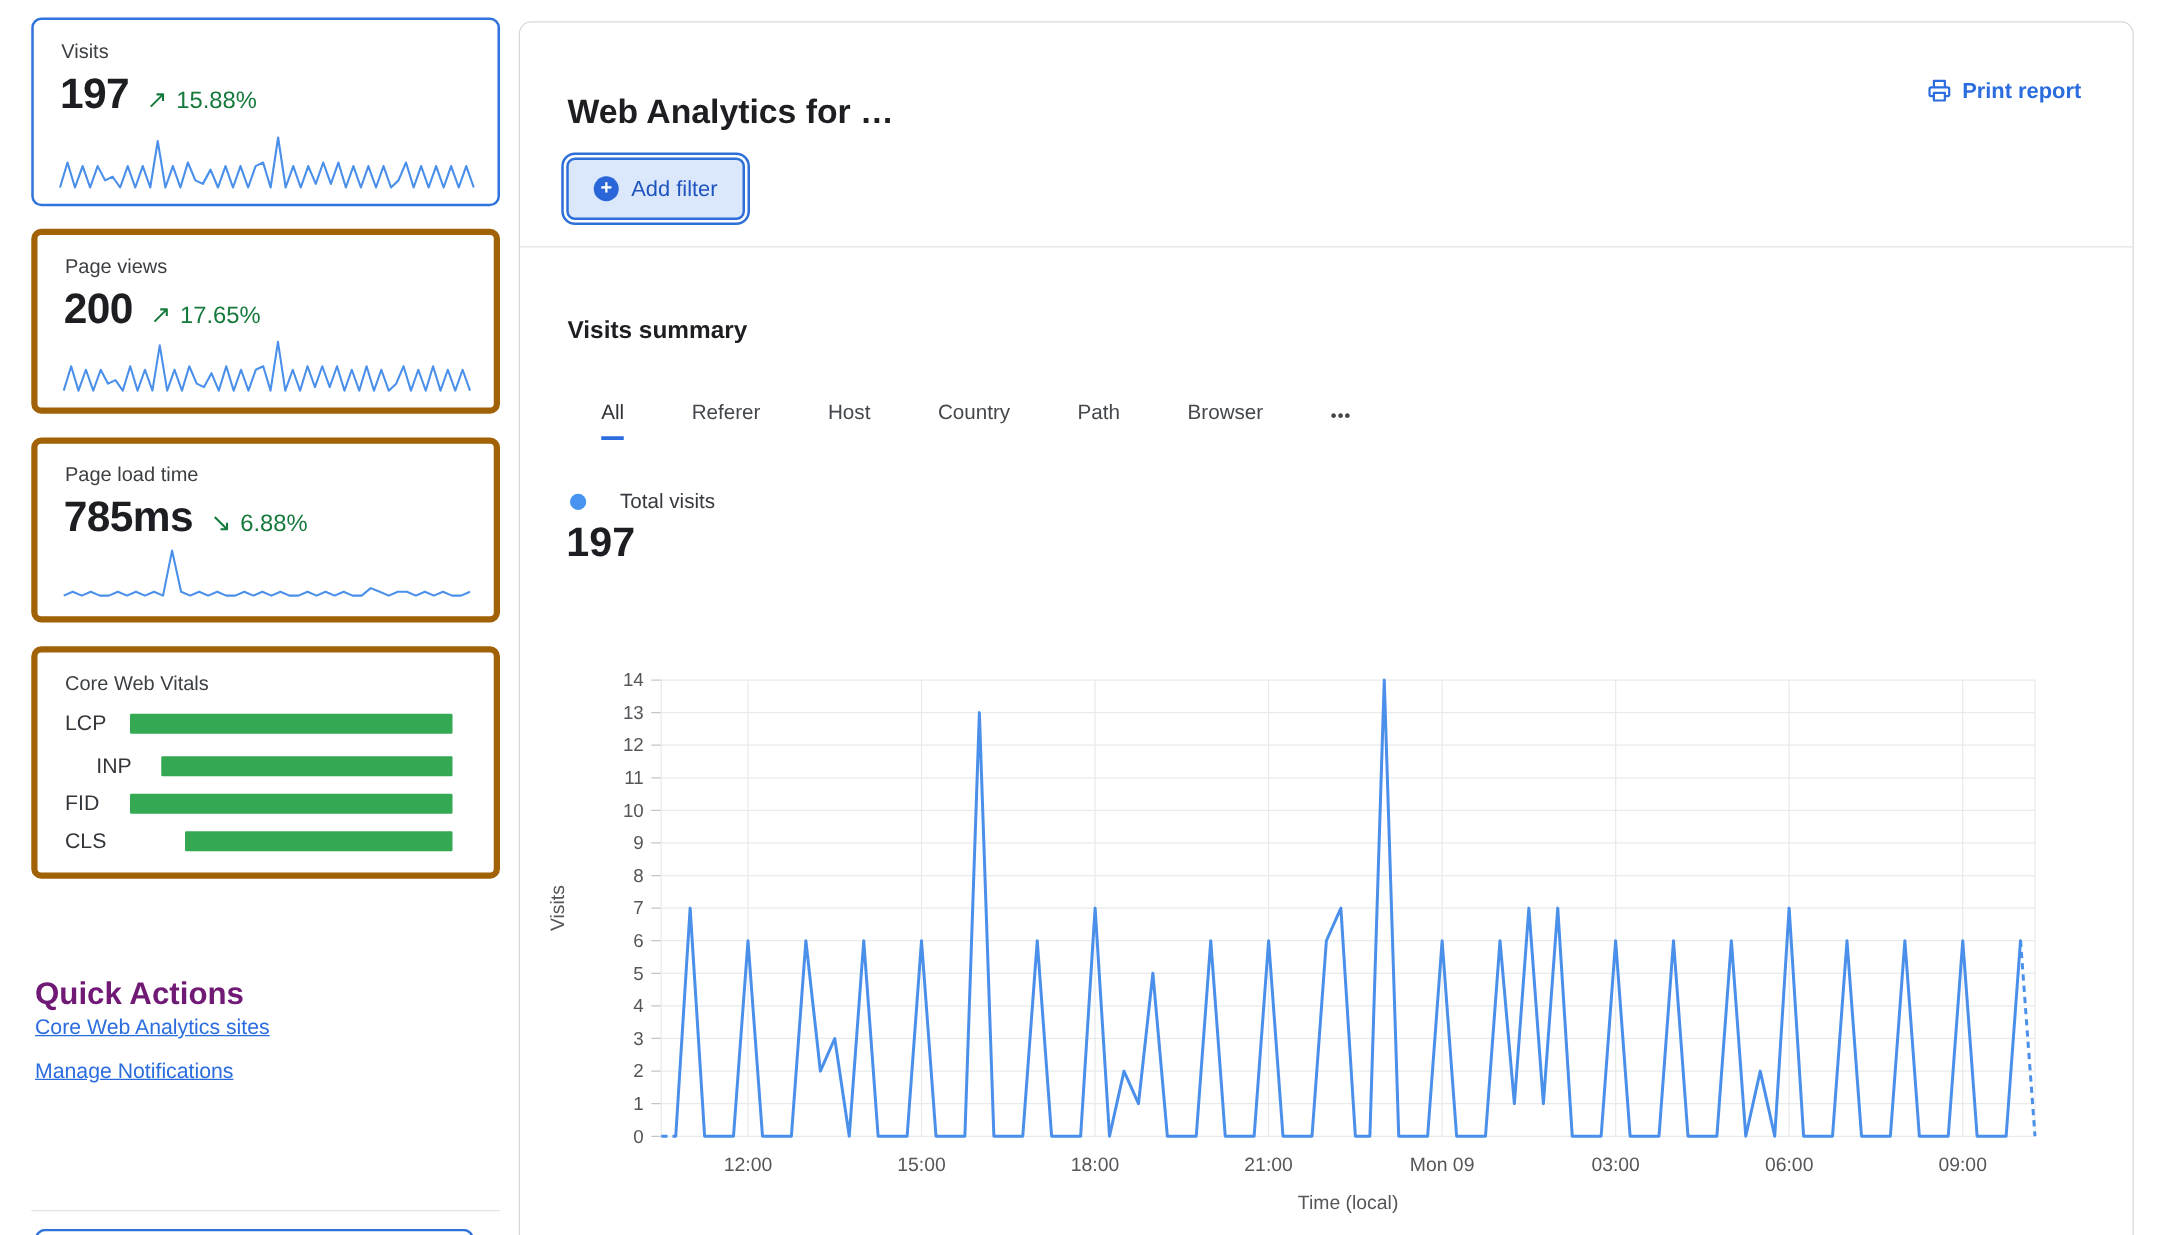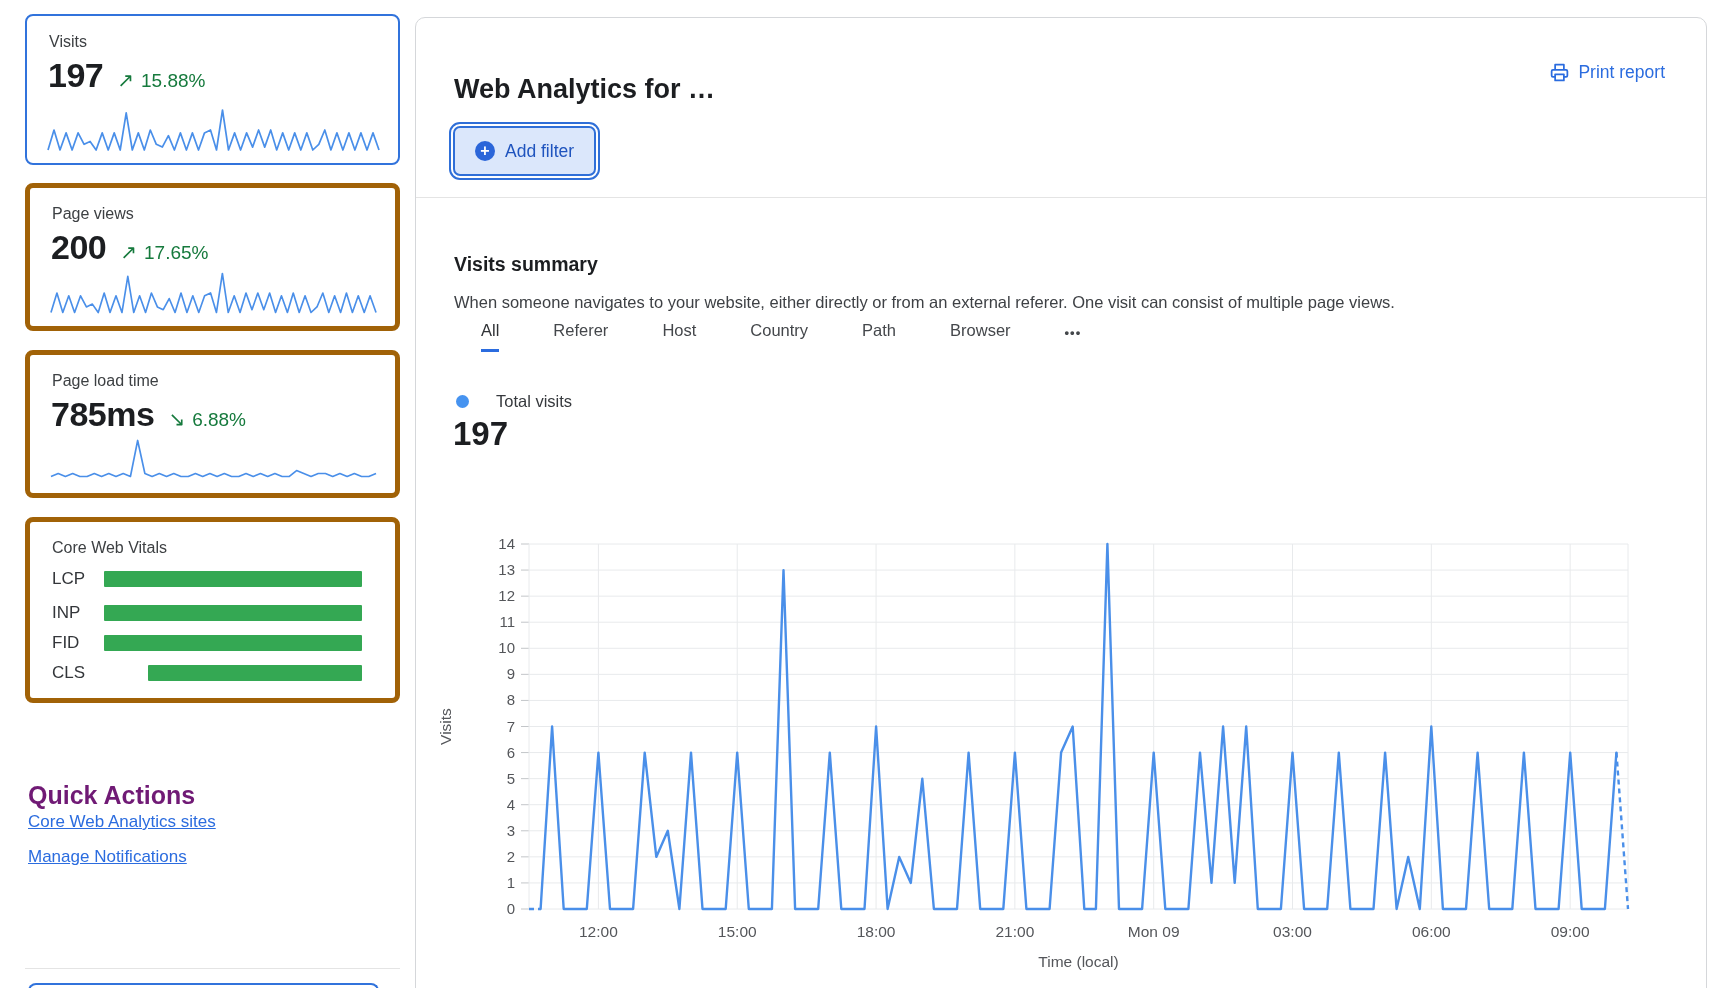--- a/index.html
+++ b/index.html
@@ -32,21 +32,21 @@
   #qa-link-1{top:812px;}
   #qa-link-2{top:847px;}
   .sidebar-divider{position:absolute;left:25px;top:968px;width:375px;height:1px;background:#e4e4e4;}
   .partial-card{position:absolute;left:28px;top:983px;width:347px;height:12px;
     border:2px solid #3173dc;border-bottom:none;border-radius:8px 8px 0 0;background:#fff;}
   
   .main-card{position:absolute;left:415px;top:17px;width:1292px;height:1000px;background:#fff;
     border:1px solid #d5d7da;border-radius:10px;box-sizing:border-box;}
   .m-title{position:absolute;left:38px;top:38px;font-size:27px;font-weight:700;color:#1c1e21;}
   .print-report{position:absolute;right:41px;top:44px;display:flex;align-items:flex-start;gap:8px;
-    color:#2b6cdf;font-size:17.5px;cursor:pointer;}
+    color:#2b6cdf;font-size:17.5px;cursor:pointer;font-weight:bold;}
   .add-filter{position:absolute;left:37px;top:108px;height:50px;display:flex;align-items:center;gap:10px;
     padding:0 20px;background:#dbe7fb;border:2px solid #2f6fd8;border-radius:7px;
     outline:2px solid #2f6fd8;outline-offset:2px;color:#1f54be;font-size:17.5px;
     font-family:"Liberation Sans",sans-serif;cursor:pointer;}
   .plus-icon{width:20px;height:20px;border-radius:50%;background:#2b66d9;color:#fff;
     font-size:16px;line-height:20px;text-align:center;font-weight:700;}
   .time-range{position:absolute;right:42px;top:110px;width:198px;height:43px;background:#fff;
     border:1px solid #ababab;border-radius:6px;display:flex;align-items:center;justify-content:center;
     gap:10px;font-size:16.5px;color:#33363a;font-family:"Liberation Sans",sans-serif;cursor:pointer;}
   .time-range .caret{font-size:11px;color:#33363a;}
@@ -115,21 +115,21 @@
         </svg>
       </div>
   </div>
 
   <div class="card" id="card-vitals">
     <div class="vitals-title">Core Web Vitals</div>
     <div class="vital-row" style="top:48px;justify-content:flex-end;">
       <span class="vital-label">LCP</span>
       <span class="vital-bar"></span>
     </div>
-    <div class="vital-row" style="top:82px;">
+    <div class="vital-row" style="top:82px;margin-left:25px;">
       <span class="vital-label">INP</span>
       <span class="vital-bar"></span>
     </div>
     <div class="vital-row" style="top:112px;">
       <span class="vital-label">FID</span>
       <span class="vital-bar"></span>
     </div>
     <div class="vital-row" style="top:142px;gap:44px;">
       <span class="vital-label">CLS</span>
       <span class="vital-bar"></span>
@@ -160,21 +160,20 @@
 
   <button class="add-filter">
     <span class="plus-icon">+</span>
     <span>Add filter</span>
   </button>
 
 
   <div class="m-divider"></div>
 
   <h3 class="s-title">Visits summary</h3>
-  <p class="s-desc">When someone navigates to your website, either directly or from an external referer. One visit can consist of multiple page views.</p>
 
   <div class="tabs">
     <span class="tab active">All</span>
     <span class="tab">Referer</span>
     <span class="tab">Host</span>
     <span class="tab">Country</span>
     <span class="tab">Path</span>
     <span class="tab">Browser</span>
     <span class="tab more">•••</span>
   </div>

